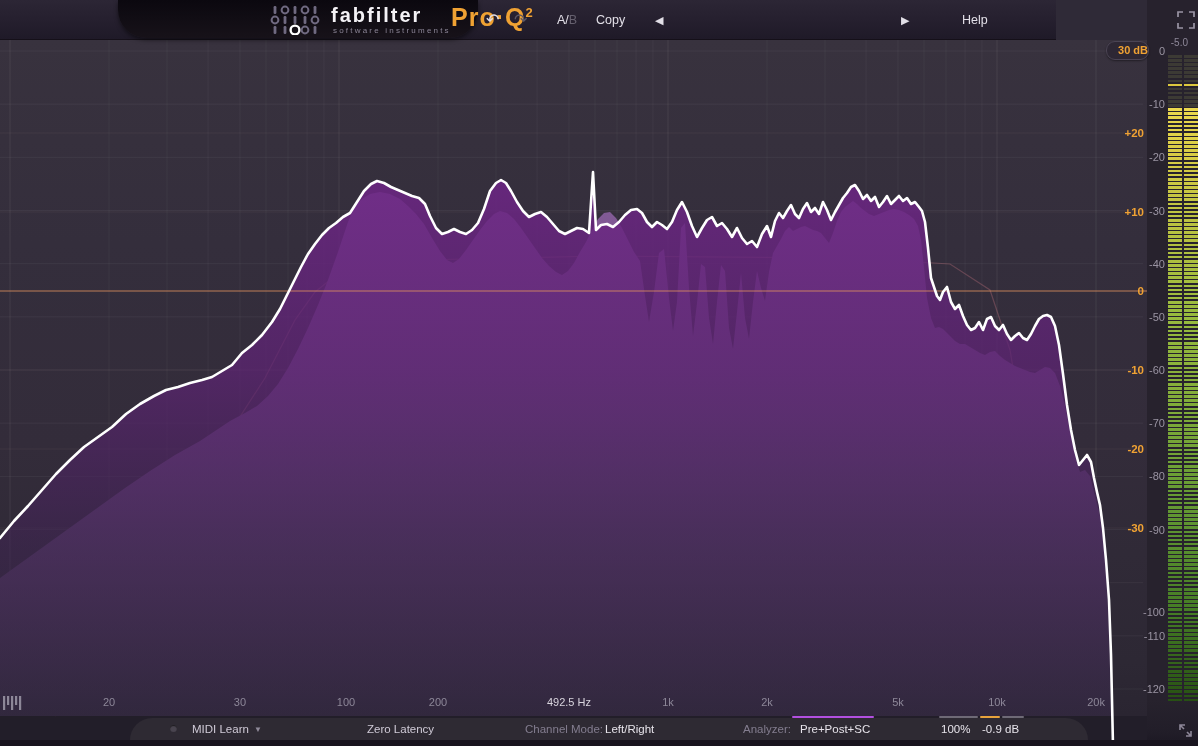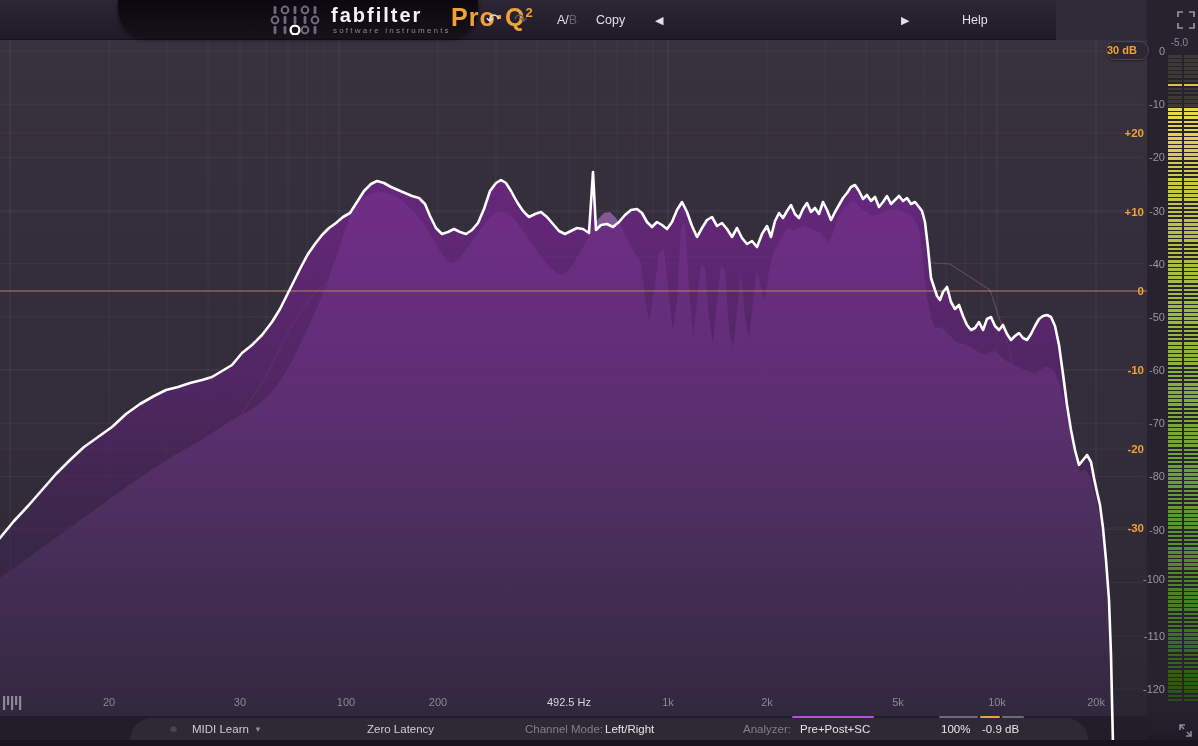--- a/index.html
+++ b/index.html
@@ -15,21 +15,21 @@
     background:linear-gradient(to bottom,#38323e 0%, #342e3c 30%, #332c3a 60%, #2d2834 92%, #2a2531 100%);
   }
   #plot-svg { position:absolute; left:0; top:0; width:1147px; height:746px; z-index:3; }
   .freq-label { position:absolute; top:696px; transform:translateX(-50%); font-size:11px; color:#8d8798; z-index:4; white-space:nowrap; }
   .freq-label.hl { color:#d9d5de; }
   .gain-label { position:absolute; right:54px; transform:translateY(-50%); font-size:11.5px; font-weight:bold; color:var(--accent); z-index:4; }
   .an-label   { position:absolute; right:33px; transform:translateY(-50%); font-size:11px; color:#9a94a2; z-index:4; }
   #range-badge {
     position:absolute; left:1106px; top:41px; width:43px; height:19px; z-index:5;
     background:#2d2734; border:1px solid #4b4454; border-radius:9px;
-    color:var(--accent); font-size:11px; font-weight:bold; text-align:left; line-height:17px;
+    color:var(--accent); font-size:11px; font-weight:bold; text-align:right; line-height:17px;
     box-shadow:0 1px 2px rgba(0,0,0,.4);
   }
   
   #meter-panel { position:absolute; left:1147px; top:0; width:51px; height:746px; background:#27222d; z-index:2; }
   #peak-readout { position:absolute; right:10px; top:37px; font-size:10px; color:#8d8798; z-index:4; }
   #meter-fill    { position:absolute; left:1168px; top:107px; width:30px; height:595px; z-index:4; }
   #meter-off     { position:absolute; left:1168px; top:55px;  width:30px; height:52px;  background:#3c3a34; z-index:4; }
   #meter-peak    { position:absolute; left:1168px; top:83px;  width:30px; height:3.2px; background:#dcc83e; z-index:4; }
   #meter-stripes { position:absolute; left:1168px; top:55px;  width:30px; height:647px; z-index:5;
     background:repeating-linear-gradient(to bottom, transparent 0px, transparent 2.6px, #27222d 2.6px, #27222d 4.1px); }
@@ -181,21 +181,21 @@
       <div class="an-label" style="top: 51px;">0</div>
       <div class="an-label" style="top: 104.17px;">-10</div>
       <div class="an-label" style="top: 157.34px;">-20</div>
       <div class="an-label" style="top: 210.51px;">-30</div>
       <div class="an-label" style="top: 263.68px;">-40</div>
       <div class="an-label" style="top: 316.85px;">-50</div>
       <div class="an-label" style="top: 370.02px;">-60</div>
       <div class="an-label" style="top: 423.19px;">-70</div>
       <div class="an-label" style="top: 476.36px;">-80</div>
       <div class="an-label" style="top: 529.53px;">-90</div>
-      <div class="an-label" style="top: 579px; text-align: right;">-100</div>
+      <div class="an-label" style="top: 612px; text-align: right;">-100</div>
       <div class="an-label" style="top: 635.87px;">-110</div>
       <div class="an-label" style="top: 689.04px;">-120</div>
     </div>
 
   <div id="range-badge">30 dB</div>
 
   <div id="meter-panel"></div>
   <div id="peak-readout">-5.0</div>
   <div id="meter-fill" style="background: linear-gradient(rgb(236, 217, 78) 0%, rgb(216, 204, 69) 8%, rgb(181, 193, 64) 22%, rgb(152, 187, 62) 35%, rgb(132, 174, 58) 48%, rgb(111, 161, 54) 60%, rgb(91, 146, 48) 72%, rgb(69, 124, 37) 85%, rgb(49, 95, 25) 95%, rgb(39, 79, 19) 100%);"></div>
   <div id="meter-off"></div>

